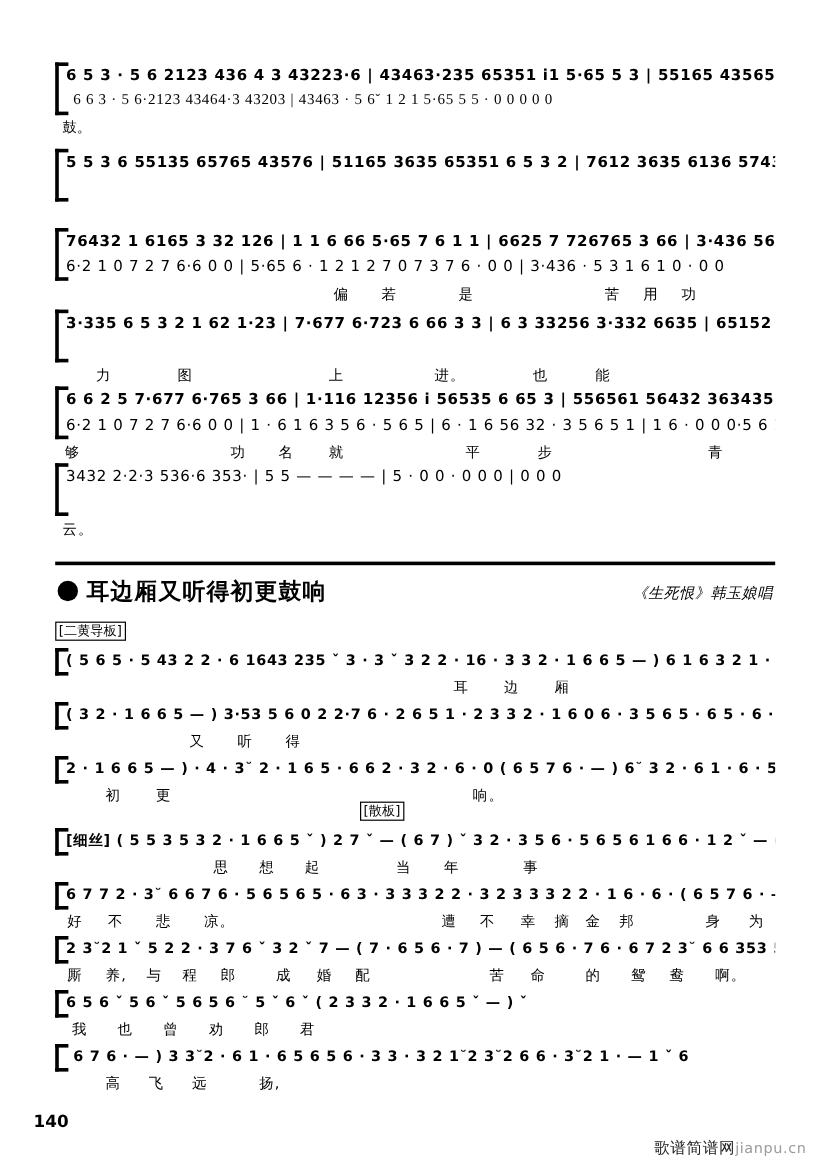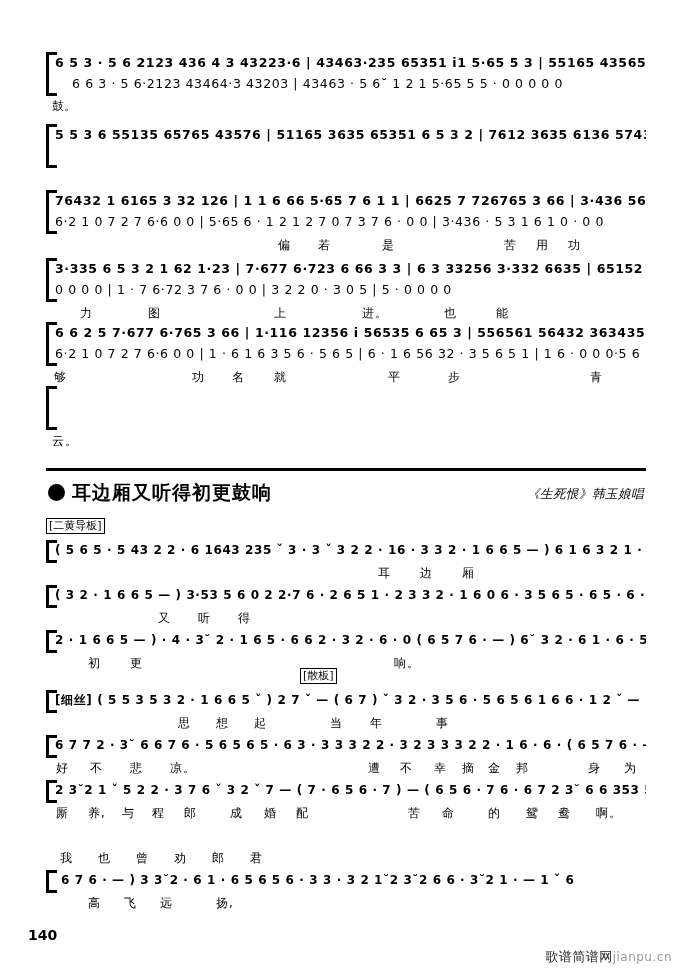--- a/index.html
+++ b/index.html
@@ -132,21 +132,21 @@
     font-size: 12px;
   }
 </style>
 </head>
 <body>
 
 <div class="page">
 
   <div class="sys" style="top:52px;height:44px;">
     <div class="staffline upper" style="padding-left:6px;">6 5 3 · 5  6 2123  436 4 3  43223·6 | 43463·235  65351 i1  5·65   5 3 | 55165   43565i  3561 6535  2 1 6</div>
-    <div class="staffline" style="padding-left:23px;">6 6 3 · 5   6·2123  43464·3  43203 | 43463 · 5   6˘ 1 2 1  5·65        5     5 · 0  0       0  0 0</div>
+    <div class="staffline" style="padding-left:12px;font-family:Liberation Serif, serif;">6 6 3 · 5   6·2123  43464·3  43203 | 43463 · 5   6˘ 1 2 1  5·65        5     5 · 0  0       0  0 0</div>
   </div>
   <div style="position:absolute;left:52px;top:98px;width:600px;height:16px;font-family:'DejaVu Sans',sans-serif;font-size:12px;">
     <span style="position:absolute;left:0;">鼓。</span>
   </div>
 
   <div class="sys" style="top:124px;height:44px;">
     <div class="staffline upper" style="padding-left:6px;">5 5 3 6  55135  65765  43576 | 51165  3635  65351 6 5 3 2 | 7612  3635  6136  5743 | 216·1  5655  216   1125</div>
   </div>
 
   <div class="sys" style="top:190px;height:44px;">
@@ -157,21 +157,20 @@
     <span style="left:226px;">偏</span>
     <span style="left:266px;">若</span>
     <span style="left:330px;">是</span>
     <span style="left:452px;">苦</span>
     <span style="left:484px;">用</span>
     <span style="left:516px;">功</span>
   </div>
 
   <div class="sys" style="top:258px;height:44px;">
     <div class="staffline upper" style="padding-left:6px;">3·335  6 5 3 2  1 62 1·23 | 7·677 6·723 6 66 3 3 | 6 3  33256  3·332  6635 | 65152  21 5 6 3  5·65 7  6 1 1</div>
-    <div class="staffline" style="padding-left:6px;">0   0   0   0 | 1 · 7 6·72 3 7  6 · 0 0 | 3  2 2  0 · 3  0 5 | 5 · 0 0   0   0</div>
   </div>
   <div class="lyr" style="position:absolute;left:52px;top:304px;width:600px;">
     <span style="left:28px;">力</span>
     <span style="left:96px;">图</span>
     <span style="left:222px;">上</span>
     <span style="left:310px;">进。</span>
     <span style="left:392px;">也</span>
     <span style="left:444px;">能</span>
   </div>
 
@@ -183,20 +182,21 @@
     <span style="left:2px;">够</span>
     <span style="left:140px;">功</span>
     <span style="left:180px;">名</span>
     <span style="left:222px;">就</span>
     <span style="left:336px;">平</span>
     <span style="left:396px;">步</span>
     <span style="left:538px;">青</span>
   </div>
 
   <div class="sys" style="top:386px;height:44px;">
+    <div class="staffline" style="padding-left:6px;">3432  2·2·3  536·6  353· | 5  5  —  —  —  — | 5 · 0 0 · 0  0   0 | 0 0 0</div>
   </div>
   <div class="lyr" style="position:absolute;left:52px;top:432px;width:600px;">
     <span style="left:0px;">云。</span>
   </div>
 
   <div class="rule" style="top:468px;"></div>
 
   <div class="sec-head" style="top:480px;">
     <div class="sec-dot"></div>
     <div class="sec-title">耳边厢又听得初更鼓响</div>
@@ -277,20 +277,23 @@
     <span style="left:212px;">婚</span>
     <span style="left:244px;">配</span>
     <span style="left:356px;">苦</span>
     <span style="left:390px;">命</span>
     <span style="left:436px;">的</span>
     <span style="left:474px;">鸳</span>
     <span style="left:506px;">鸯</span>
     <span style="left:544px;">啊。</span>
   </div>
 
+  <div class="sys" style="top:825px;height:23px;">
+    <div class="staffline upper" style="padding-left:6px;font-size:12px;">6 5 6 ˇ 5 6 ˇ 5 6 5 6 ˘ 5 ˇ 6 ˇ ( 2  3 3 2 · 1  6 6 5 ˇ — ) ˇ</div>
+  </div>
   <div class="lyr" style="position:absolute;left:52px;top:849px;width:600px;">
     <span style="left:8px;">我</span>
     <span style="left:46px;">也</span>
     <span style="left:84px;">曾</span>
     <span style="left:122px;">劝</span>
     <span style="left:160px;">郎</span>
     <span style="left:198px;">君</span>
   </div>
 
   <div class="sys" style="top:870px;height:23px;">

